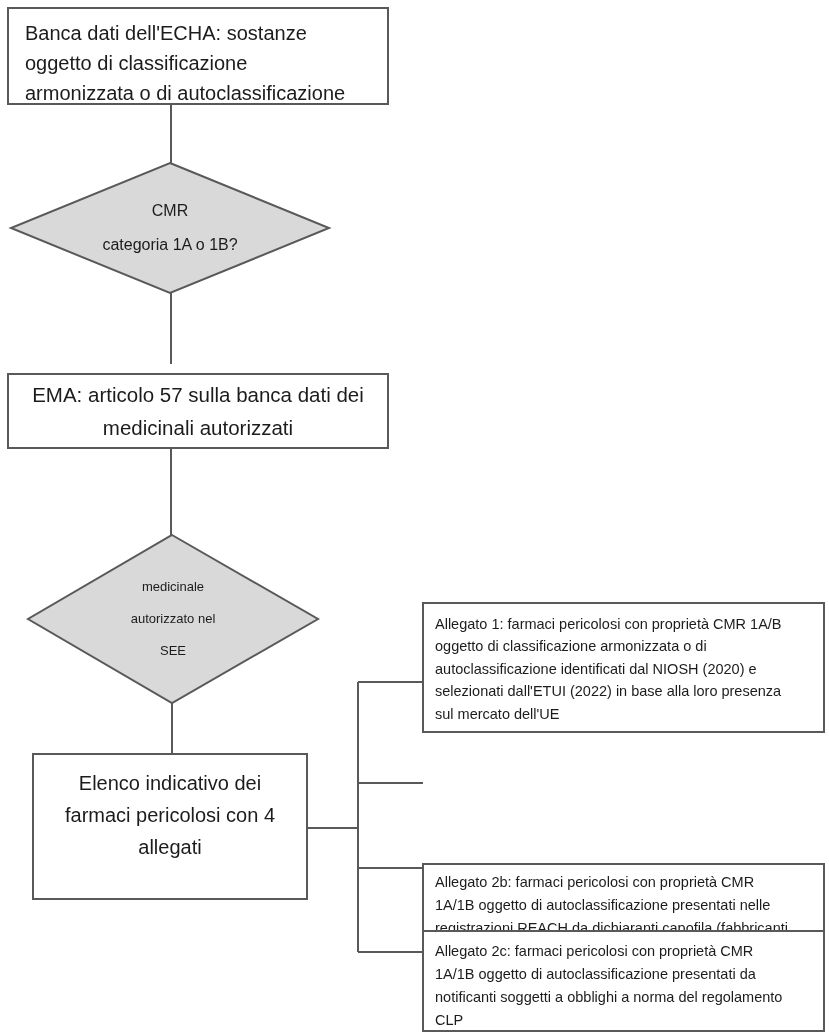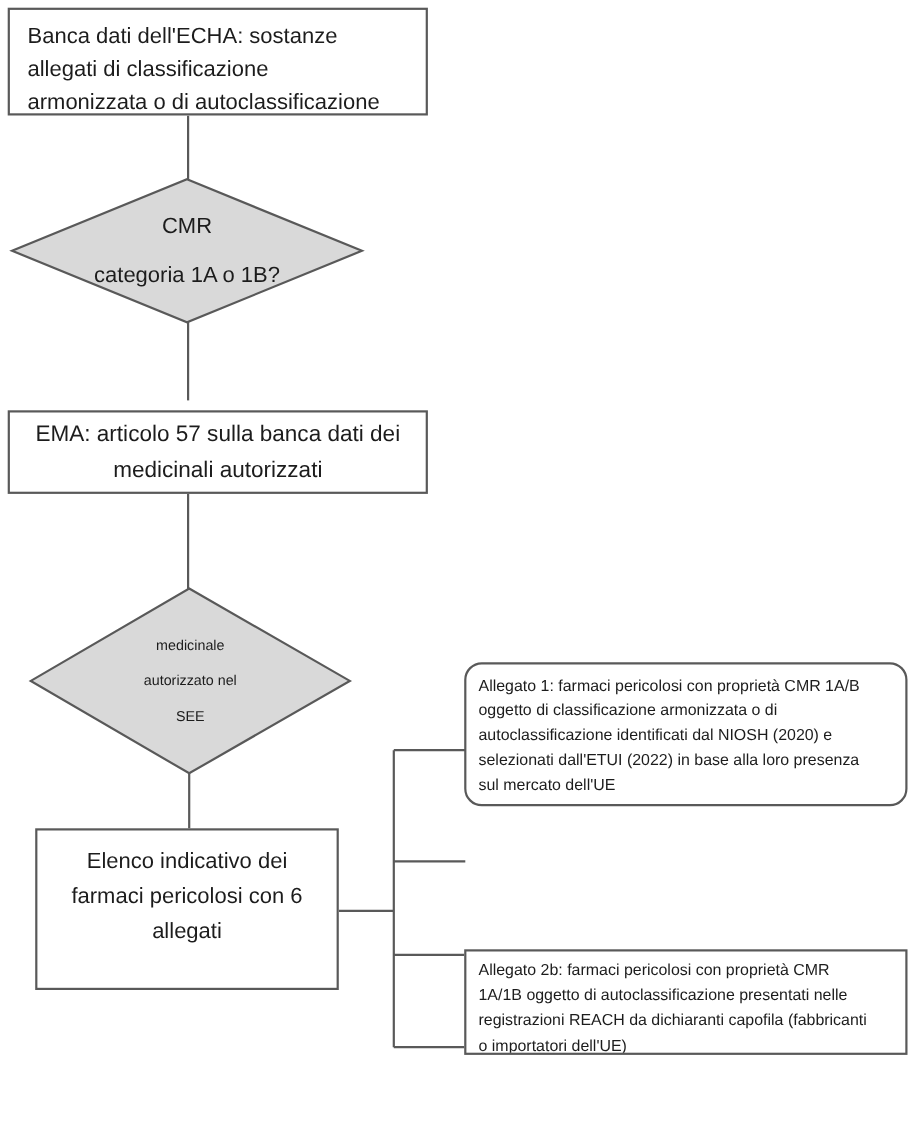--- a/index.html
+++ b/index.html
@@ -53,33 +53,33 @@
   }
   #box-elenco {
     left: 32px; top: 753px; width: 276px; height: 147px;
     padding-top: 12px;
     text-align: center;
     font-size: 20px; line-height: 32px;
   }
   
   #label-cmr {
     left: 11px; top: 163px; width: 318px; height: 130px;
-    font-size: 20px; line-height: 44px;
+    font-size: 16px; line-height: 34px;
   }
   #label-see {
     left: 28px; top: 535px; width: 290px; height: 168px;
     font-size: 13px; line-height: 32px;
   }
   
   .annex {
     left: 422px; width: 403px;
     font-size: 14.5px;
     text-align: left;
   }
-  #box-allegato1  { top: 602px; height: 131px; padding: 9px 11px;  line-height: 22.4px; border-radius: 16px; }
+  #box-allegato1  { top: 602px; height: 131px; padding: 9px 11px;  line-height: 22.4px; }
   #box-allegato2a { top: 747px; height: 55px;  padding: 6px 11px;  line-height: 22px; }
   #box-allegato2b { top: 817px; height: 96px;  padding: 6px 11px;  line-height: 23px; margin-top: 46px; }
   #box-allegato2c { top: 930px; height: 102px; padding: 8px 11px;  line-height: 23px; }
 </style>
 </head>
 <body>
 
 <div id="canvas">
 
   <svg id="connector-svg" viewBox="0 0 829 1036" xmlns="http://www.w3.org/2000/svg">
@@ -95,43 +95,47 @@
       <line x1="358" y1="783" x2="423" y2="783"></line>
       <line x1="358" y1="868" x2="423" y2="868"></line>
       <line x1="358" y1="952" x2="423" y2="952"></line>
     </g>
 
     <polygon points="170,163 329,228 170,293 11,228" fill="#d9d9d9" stroke="#595959" stroke-width="2"></polygon>
     <polygon points="172,535 318,619 172,703 28,619" fill="#d9d9d9" stroke="#595959" stroke-width="2"></polygon>
   </svg>
 
   <div class="box" id="box-echa">Banca dati dell'ECHA: sostanze
-allegati di classificazione
+oggetto di classificazione
 armonizzata o di autoclassificazione</div>
 
   <div class="diamond-label" id="label-cmr">CMR
 categoria 1A o 1B?</div>
 
   <div class="box" id="box-ema">EMA: articolo 57 sulla banca dati dei
 medicinali autorizzati</div>
 
   <div class="diamond-label" id="label-see">medicinale
 autorizzato nel
 SEE</div>
 
   <div class="box" id="box-elenco">Elenco indicativo dei
-farmaci pericolosi con 6
+farmaci pericolosi con 4
 allegati</div>
 
   <div class="box annex" id="box-allegato1">Allegato 1: farmaci pericolosi con proprietà CMR 1A/B
 oggetto di classificazione armonizzata o di
 autoclassificazione identificati dal NIOSH (2020) e
 selezionati dall'ETUI (2022) in base alla loro presenza
 sul mercato dell'UE</div>
 
 
   <div class="box annex" id="box-allegato2b">Allegato 2b: farmaci pericolosi con proprietà CMR
 1A/1B oggetto di autoclassificazione presentati nelle
 registrazioni REACH da dichiaranti capofila (fabbricanti
 o importatori dell'UE)</div>
 
+  <div class="box annex" id="box-allegato2c">Allegato 2c: farmaci pericolosi con proprietà CMR
+1A/1B oggetto di autoclassificazione presentati da
+notificanti soggetti a obblighi a norma del regolamento
+CLP</div>
 
 </div>
 
 </body></html>

